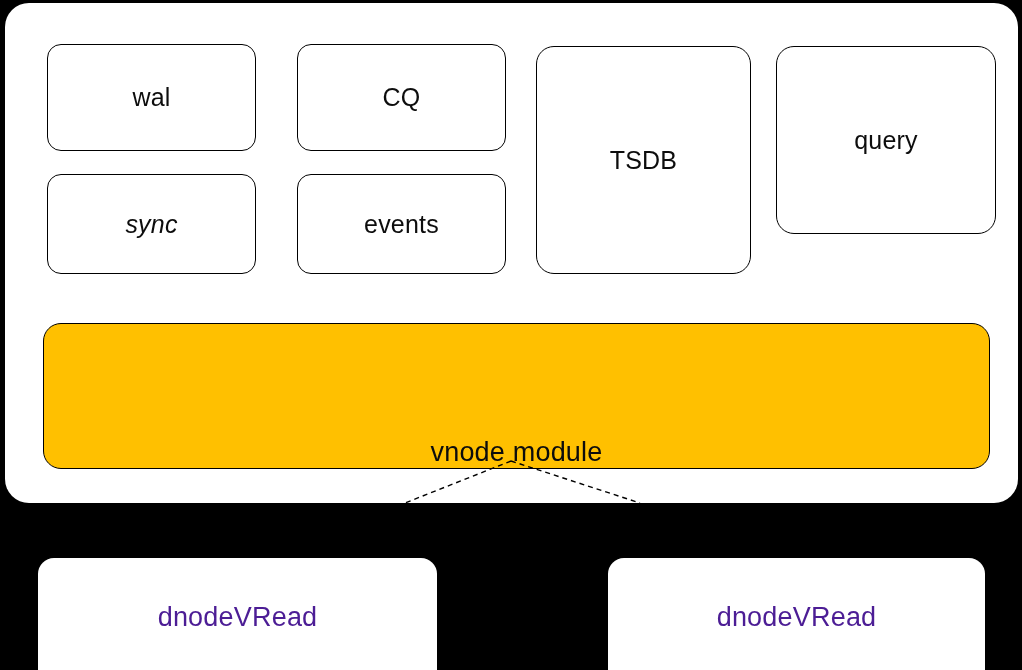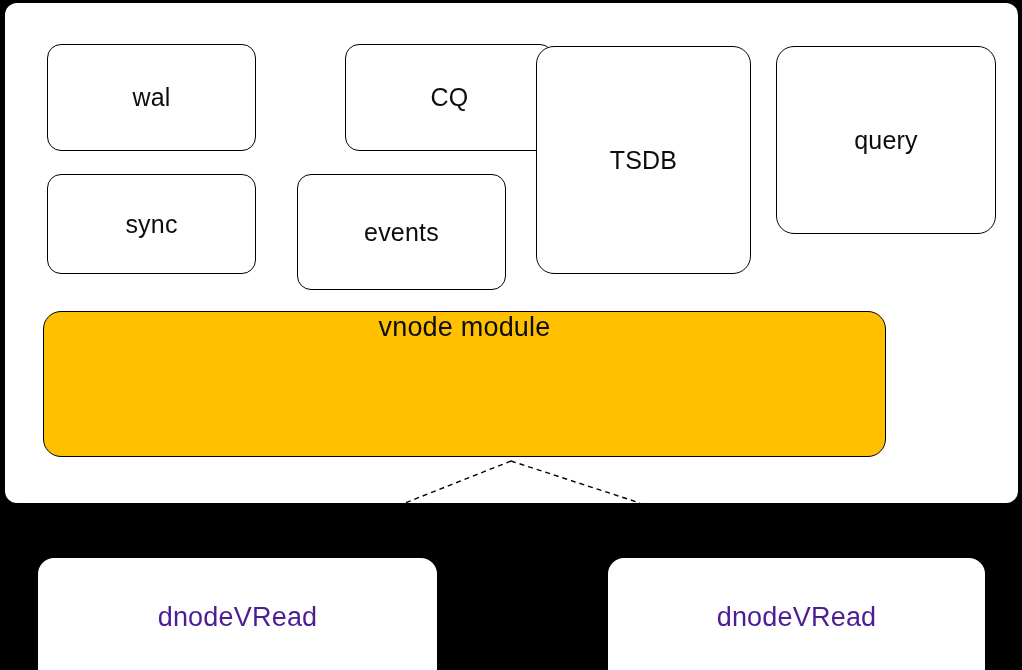--- a/index.html
+++ b/index.html
@@ -21,21 +21,21 @@
   }
 
   
   .vnode-container {
     position: absolute;
     left: 5px;
     top: 3px;
     width: 1013px;
     height: 500px;
     background: #FFFFFF;
-    border-radius: 12px;
+    border-radius: 24px;
     box-sizing: border-box;
   }
 
   
   .module-box {
     position: absolute;
     background: #FFFFFF;
     border: 1.6px solid #000000;
     border-radius: 14px;
     box-sizing: border-box;
@@ -46,39 +46,39 @@
   .module-label {
     font-size: 25px;
     color: #0D0D0D;
     line-height: 1;
     white-space: nowrap;
     letter-spacing: 0.2px;
   }
 
   
   .box-wal    { left: 42px;  top: 41px;  width: 209px; height: 107px; }
-  .box-cq     { left: 292px; top: 41px;  width: 209px; height: 107px; margin-left: 48px; }
-  .box-sync   { left: 42px;  top: 171px; width: 209px; height: 100px; }
-  .box-events { left: 292px; top: 171px; width: 209px; height: 116px; }
+  .box-cq     { left: 292px; top: 41px;  width: 209px; height: 107px; }
+  .box-sync   { left: 42px;  top: 171px; width: 209px; height: 100px; font-style: italic; }
+  .box-events { left: 292px; top: 171px; width: 209px; height: 100px; }
   .box-tsdb   { left: 531px; top: 43px;  width: 215px; height: 228px; border-radius: 18px; }
   .box-query  { left: 771px; top: 43px;  width: 220px; height: 188px; border-radius: 18px; }
 
   
   .vnode-module {
     position: absolute;
     left: 38px;
-    top: 308px;
-    width: 843px;
+    top: 320px;
+    width: 947px;
     height: 146px;
     background: #FFC000;
     border: 1.8px solid #000000;
     border-radius: 18px;
     box-sizing: border-box;
     display: flex;
-    align-items: flex-start;
+    align-items: flex-end;
     justify-content: center;
   }
   .vnode-module-label {
     font-size: 27px;
     color: #0D0D0D;
     white-space: nowrap;
     letter-spacing: 0.2px;
   }
 
   

